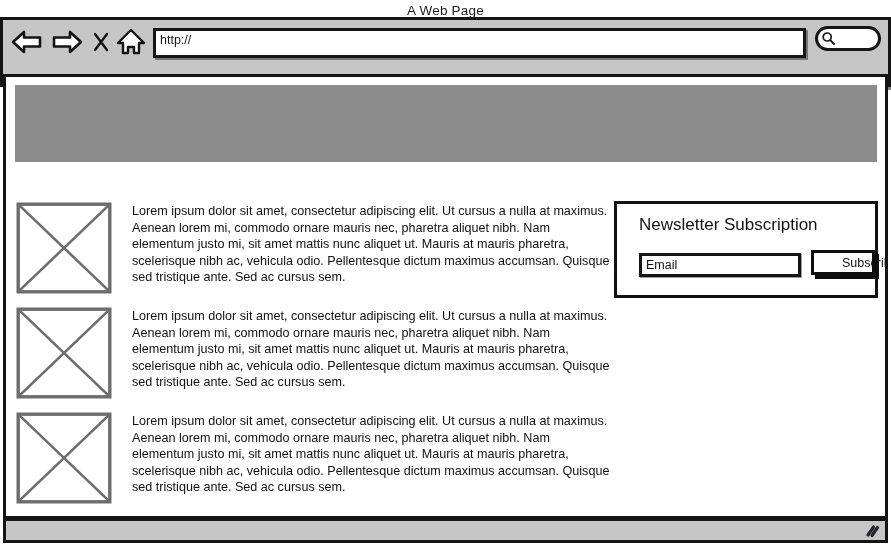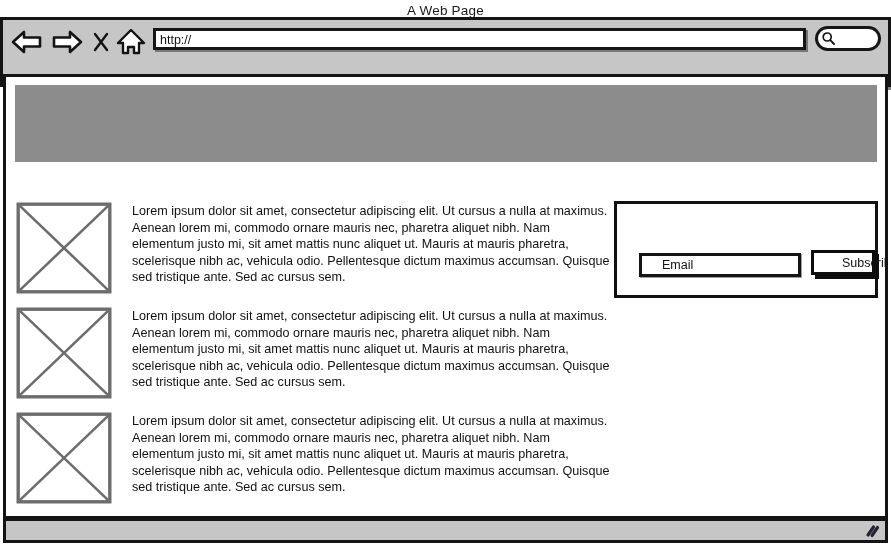--- a/index.html
+++ b/index.html
@@ -68,21 +68,21 @@
   #forward-button { left: 50px; }
   #stop-button    { left: 90px; width: 22px; }
   #home-button    { left: 114px; }
 
   
   #url-bar-wrap {
     position: absolute;
     left: 153px;
     top: 6px;
     width: 653px;
-    height: 22px;
+    height: 30px;
     background: #ffffff;
     border: 3px solid #161616;
     box-sizing: border-box;
     box-shadow: 2px 2px 0 0 rgba(40,40,40,0.5);
   }
   #url-text {
     position: absolute;
     left: 4px;
     top: 1px;
     font-size: 12.5px;
@@ -222,21 +222,20 @@
     box-sizing: border-box;
     box-shadow: 1px 1px 0 0 rgba(40,40,40,0.45);
   }
   #email-input-text {
     position: absolute;
     left: 4px;
     top: 1px;
     font-size: 12.5px;
     color: #111111;
     line-height: 16px;
-    margin-left: 16px;
   }
   #subscribe-button {
     position: absolute;
     left: 194px;
     top: 46px;
     width: 64px;
     height: 25px;
     border: 3px solid #0d0d0d;
     background: #ffffff;
     box-sizing: border-box;
@@ -351,20 +350,21 @@
       <div class="image-placeholder">
         <svg viewBox="0 0 96 92" preserveAspectRatio="none">
           <rect x="2.2" y="2.2" width="91.6" height="87.6" fill="#ffffff" stroke="#6d6d6d" stroke-width="3.4"></rect>
           <path d="M3.9 3.9 L92.1 88.1 M92.1 3.9 L3.9 88.1" stroke="#6d6d6d" stroke-width="2.6" fill="none"></path>
         </svg>
       </div>
       <div class="row-paragraph">Lorem ipsum dolor sit amet, consectetur adipiscing elit. Ut cursus a nulla at maximus. Aenean lorem mi, commodo ornare mauris nec, pharetra aliquet nibh. Nam elementum justo mi, sit amet mattis nunc aliquet ut. Mauris at mauris pharetra, scelerisque nibh ac, vehicula odio. Pellentesque dictum maximus accumsan. Quisque sed tristique ante. Sed ac cursus sem.</div>
     </div>
 
     <div id="newsletter-panel">
+      <div id="newsletter-title">Newsletter Subscription</div>
 
       <div id="email-input">
         <span id="email-input-text" title="Email">Email</span>
       </div>
 
       <div id="subscribe-button">
         <span id="subscribe-label">Subscribe</span>
       </div>
     </div>
 

